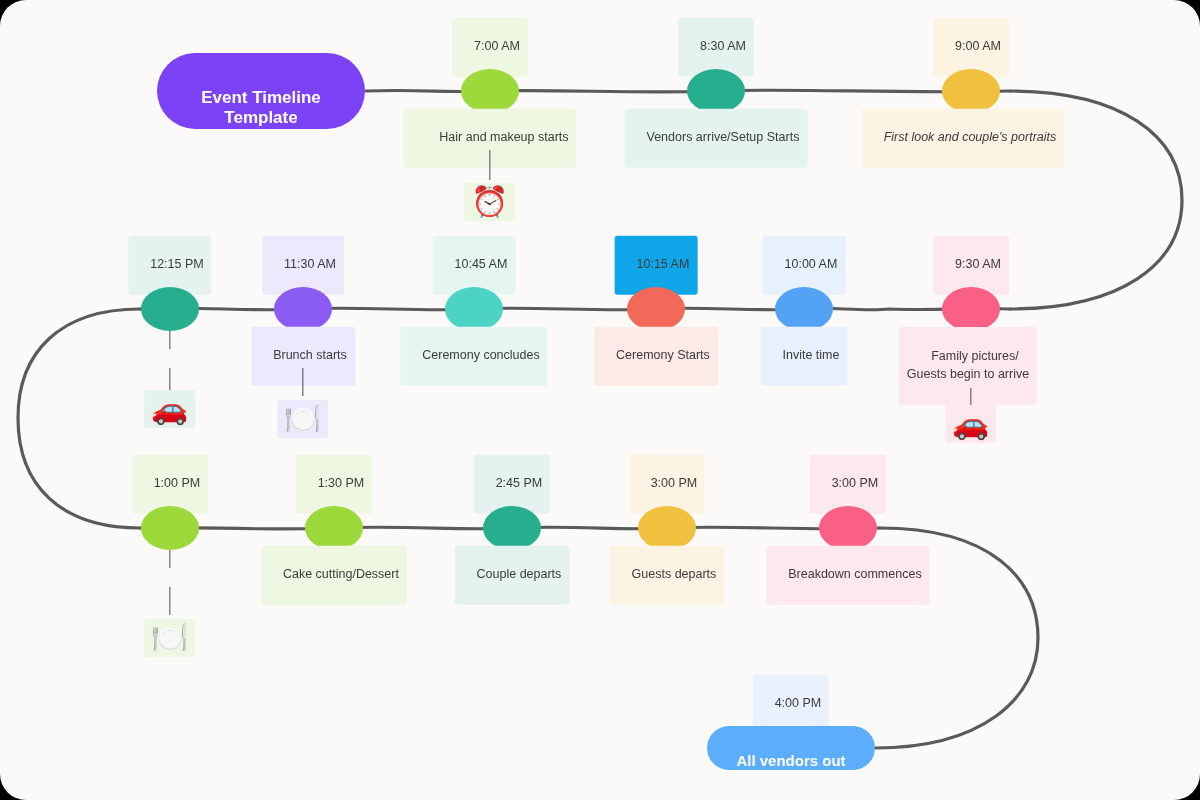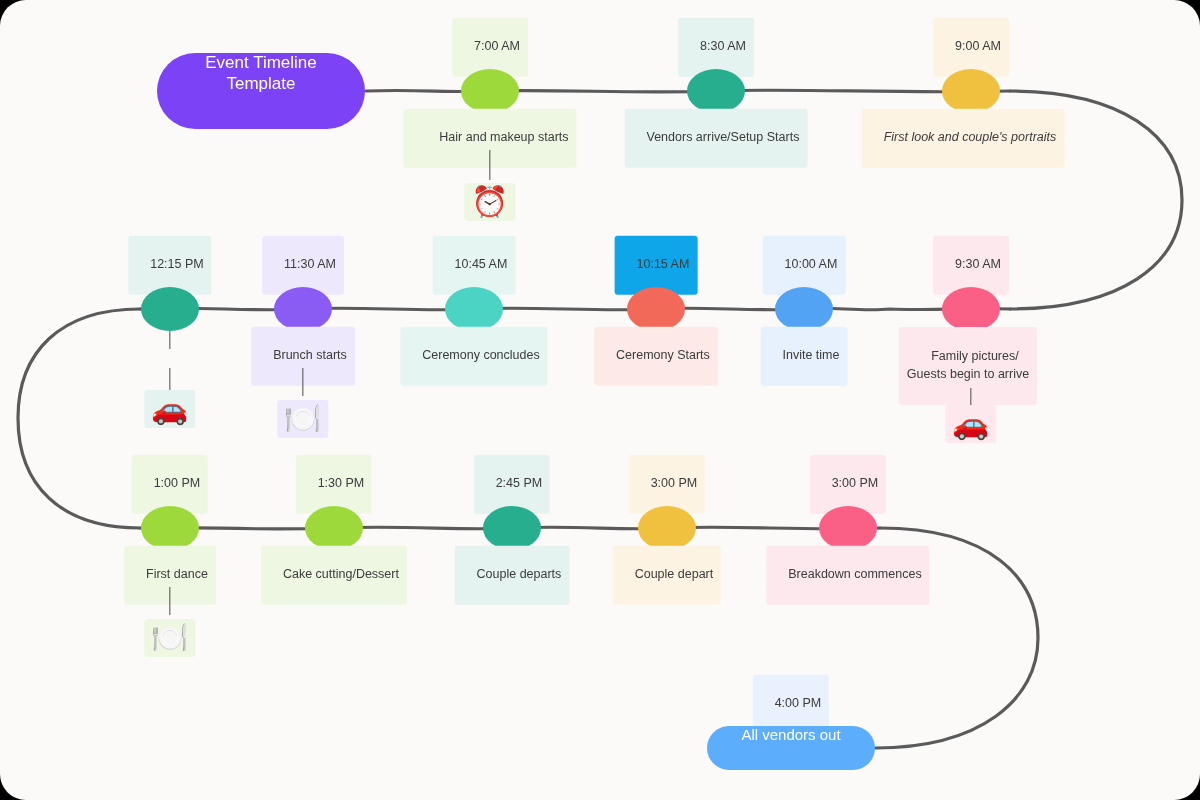--- a/index.html
+++ b/index.html
@@ -18,22 +18,22 @@
   }
   #wire { position: absolute; left: 0; top: 0; width: 1200px; height: 800px; }
   .node {
     position: absolute;
     transform: translate(-50%, -50%);
     border-radius: 50% / 50%;
     box-sizing: border-box;
   }
   .node.pill {
     border-radius: 46px;
-    display: flex; align-items: flex-start; justify-content: center;
-    color: #fff; font-weight: normal; text-align: center;
+    display: flex; align-items: flex-end; justify-content: center;
+    color: #fff; font-weight: bold; text-align: center;
     line-height: 1.22;
   }
   .chip {
     position: absolute;
     transform: translate(-50%, -50%);
     white-space: pre;
     padding: 3px 8px 4px 8px;
     border-radius: 3px;
     color: #3b3b3b;
     font-size: 12.5px;
@@ -195,23 +195,20 @@
   <div class="emoji" style="left:971px; top:424px; background:#fde8ee;">
     <span>🚗</span>
   </div>
 
   <div class="stem" style="left:170px; top:492px; height:16px;"></div>
   <div class="chip" style="left:170px; top:484px; background:#eef7e2;text-align:center;">
     <span>1:00 PM</span>
   </div>
   <div class="node" style="left:170px; top:528px; width:58px; height:44px; background:#9ed93c;"></div>
   <div class="stem" style="left:170px; top:550px; height:18px;"></div>
-  <div class="chip" style="left:170px; top:575px; background:#eef7e2;">
-    <span>First dance</span>
-  </div>
   <div class="stem" style="left:170px; top:587px; height:28px;"></div>
   <div class="emoji" style="left:170px; top:638px; background:#eef7e2;">
     <span>🍽️</span>
   </div>
 
   <div class="stem" style="left:334px; top:492px; height:16px;"></div>
   <div class="chip" style="left:334px; top:484px; background:#eef7e2;">
     <span>1:30 PM</span>
   </div>
   <div class="node" style="left:334px; top:528px; width:58px; height:44px; background:#9ed93c;"></div>
@@ -230,21 +227,21 @@
     <span>Couple departs</span>
   </div>
 
   <div class="stem" style="left:667px; top:492px; height:16px;"></div>
   <div class="chip" style="left:667px; top:484px; background:#fdf3e2;">
     <span>3:00 PM</span>
   </div>
   <div class="node" style="left:667px; top:528px; width:58px; height:44px; background:#efc13f;"></div>
   <div class="stem" style="left:667px; top:550px; height:18px;"></div>
   <div class="chip" style="left:667px; top:575px; background:#fdf3e2;">
-    <span>Couple depart</span>
+    <span>Guests departs</span>
   </div>
 
   <div class="stem" style="left:848px; top:492px; height:16px;"></div>
   <div class="chip" style="left:848px; top:484px; background:#fde8ee;">
     <span>3:00 PM</span>
   </div>
   <div class="node" style="left:848px; top:528px; width:58px; height:44px; background:#fa6086;"></div>
   <div class="stem" style="left:848px; top:550px; height:18px;"></div>
   <div class="chip" style="left:848px; top:575px; background:#fde8ee;">
     <span>Breakdown commences</span>

